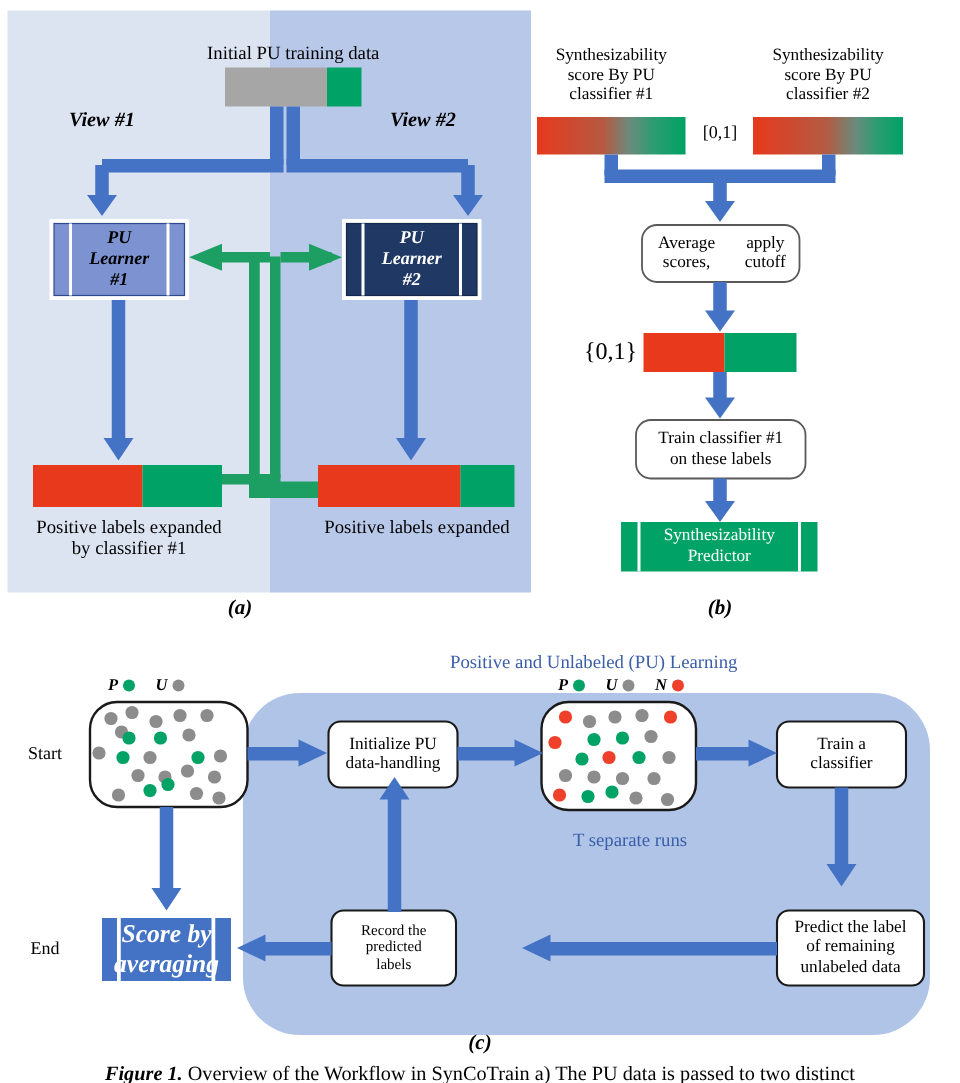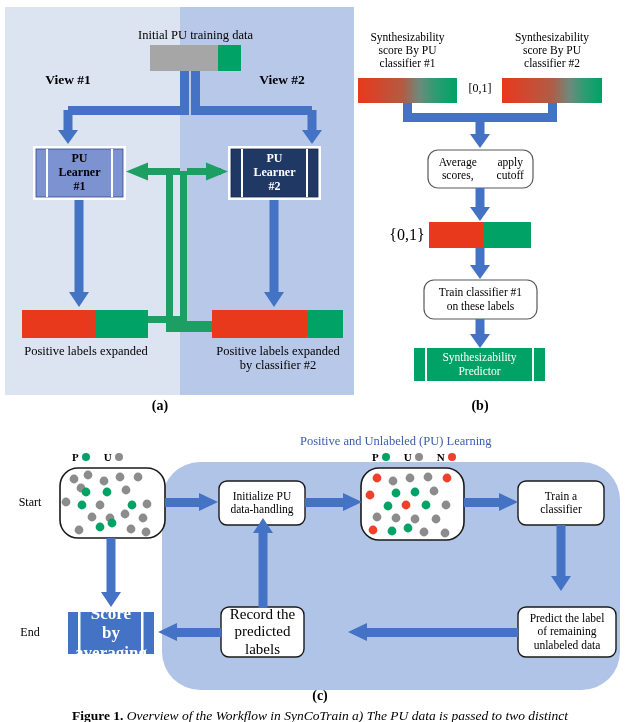--- a/index.html
+++ b/index.html
@@ -1,21 +1,21 @@
 <!DOCTYPE html>
 <html><head>
 <meta charset="utf-8">
 <style>
   html,body{margin:0;padding:0;background:#ffffff;}
   body{width:640px;height:722px;position:relative;overflow:hidden;
        font-family:"Liberation Serif","DejaVu Serif",serif;color:#000;}
   .fig{position:absolute;left:0;top:0;width:640px;height:722px;}
   svg.layer{position:absolute;left:0;top:0;width:640px;height:722px;overflow:visible;}
   .txt{position:absolute;text-align:center;line-height:1.12;}
-  .bold{font-weight:bold;}
+  .bold{font-weight:bold;font-style:italic;}
   .panel-lbl{font-size:14px;font-weight:bold;}
   .cap{position:absolute;left:0;width:640px;text-align:center;}
   .boxtext{position:absolute;display:flex;align-items:center;justify-content:center;
            text-align:center;line-height:1.15;}
 </style>
 </head>
 <body>
 
 <div class="fig">
 
@@ -269,25 +269,25 @@
   </div>
 
   <div class="boxtext bold" style="left:243px;top:150px;width:63px;height:46px;font-size:12px;color:#ffffff;flex-direction:column;">
     <span>PU</span>
     <span>Learner</span>
     <span>#2</span>
   </div>
 
   <div class="txt" style="left:10px;top:344px;width:152px;font-size:12.5px;">
     <div>Positive labels expanded</div>
+    <div>by classifier #1</div>
   </div>
 
   <div class="txt" style="left:202px;top:344px;width:152px;font-size:12.5px;">
     <div>Positive labels expanded</div>
-    <div>by classifier #2</div>
   </div>
 
   <div class="txt" style="left:358px;top:31px;width:99px;font-size:11.5px;">
     <div>Synthesizability</div>
     <div>score By PU</div>
     <div>classifier #1</div>
   </div>
 
   <div class="txt" style="left:502px;top:31px;width:100px;font-size:11.5px;">
     <div>Synthesizability</div>
@@ -344,49 +344,50 @@
     <span style="display:flex;align-items:center;gap:3px;">
       <span class="bold">U</span>
       <span style="width:8px;height:8px;border-radius:50%;background:#8c8c8c;display:inline-block;"></span>
     </span>
     <span style="display:flex;align-items:center;gap:3px;">
       <span class="bold">N</span>
       <span style="width:8px;height:8px;border-radius:50%;background:#ee402a;display:inline-block;"></span>
     </span>
   </div>
 
+  <div class="txt" style="left:335px;top:553px;width:170px;font-size:12.5px;color:#3b5ea8;">T separate runs</div>
 
 
   <div class="boxtext" style="left:518px;top:481px;width:86px;height:44px;font-size:11.5px;flex-direction:column;">
     <span>Train a</span>
     <span>classifier</span>
   </div>
 
   <div class="boxtext" style="left:219px;top:481px;width:86px;height:44px;font-size:11.5px;flex-direction:column;">
     <span>Initialize PU</span>
     <span>data-handling</span>
   </div>
 
   <div class="boxtext" style="left:518px;top:607px;width:98px;height:50px;font-size:11.5px;flex-direction:column;">
     <span>Predict the label</span>
     <span>of remaining</span>
     <span>unlabeled data</span>
   </div>
 
-  <div class="boxtext" style="left:221px;top:607px;width:83px;height:50px;font-size:15px;flex-direction:column;">
+  <div class="boxtext" style="left:221px;top:607px;width:83px;height:50px;font-size:10px;flex-direction:column;">
     <span>Record the</span>
     <span>predicted</span>
     <span>labels</span>
   </div>
 
   <div class="boxtext bold" style="left:81px;top:612px;width:60px;height:42px;font-size:17px;color:#ffffff;flex-direction:column;">
     <span>Score by</span>
     <span>averaging</span>
   </div>
 
   <div class="txt bold panel-lbl" style="left:300px;top:688px;width:40px;">(c)</div>
 
   <div class="cap" style="top:708px;font-size:13.5px;">
     <span class="bold">Figure 1.</span>
-    <span style="font-style:italic;margin-top:36px;">Overview of the Workflow in SynCoTrain a) The PU data is passed to two distinct</span>
+    <span style="margin-top:36px;">Overview of the Workflow in SynCoTrain a) The PU data is passed to two distinct</span>
   </div>
 
 </div>
 
 </body></html>

